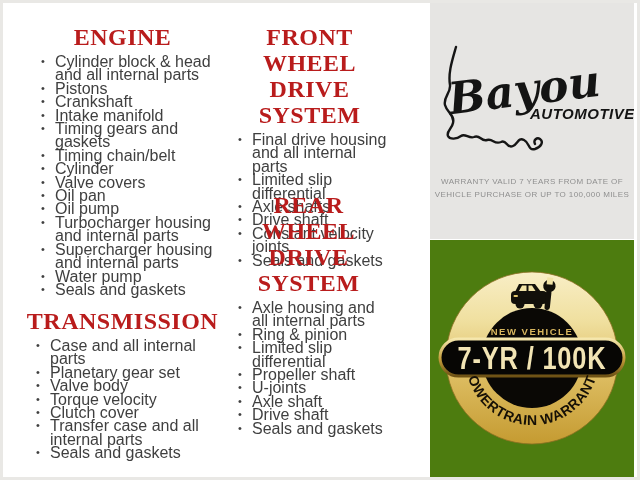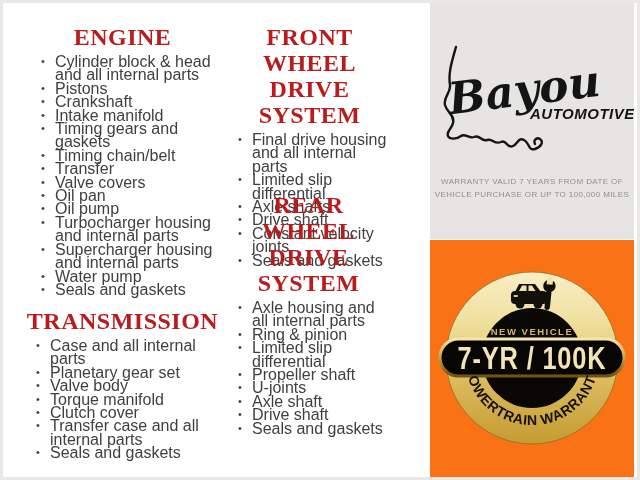--- a/index.html
+++ b/index.html
@@ -36,56 +36,56 @@
   }
   .logo-svg{position:absolute; left:4px; top:40px;}
   .warranty-note{
     position:absolute; left:0; top:172px; width:100%;
     text-align:center; color:#8f8f8f; font-size:8px; line-height:13px;
     letter-spacing:0.4px; font-weight:400;
   }
   
   .badge-panel{
     position:absolute; left:427px; top:237px; width:204px; height:238px;
-    background:#f97316;
+    background:#4d7c0f;
   }
   .badge-svg{position:absolute; left:0; top:0;}
 </style>
 </head>
 <body>
 
 <div class="page">
 
   <div class="section" id="engine">
     <h2 class="sec-title">ENGINE</h2>
     <ul class="parts">
         <li>Cylinder block &amp; head and all internal parts</li>
         <li>Pistons</li>
         <li>Crankshaft</li>
         <li>Intake manifold</li>
         <li>Timing gears and gaskets</li>
         <li>Timing chain/belt</li>
-        <li>Transfer</li>
+        <li>Cylinder</li>
         <li>Valve covers</li>
         <li>Oil pan</li>
         <li>Oil pump</li>
         <li>Turbocharger housing and internal parts</li>
         <li>Supercharger housing and internal parts</li>
         <li>Water pump</li>
         <li>Seals and gaskets</li>
       </ul>
   </div>
 
   <div class="section" id="transmission">
     <h2 class="sec-title">TRANSMISSION</h2>
     <ul class="parts">
         <li>Case and all internal parts</li>
         <li>Planetary gear set</li>
         <li>Valve body</li>
-        <li>Torque manifold</li>
+        <li>Torque velocity</li>
         <li>Clutch cover</li>
         <li>Transfer case and all internal parts</li>
         <li>Seals and gaskets</li>
       </ul>
   </div>
 
   <div class="section" id="front-wheel">
     <h2 class="sec-title">FRONT WHEEL
 DRIVE SYSTEM</h2>
     <ul class="parts">

